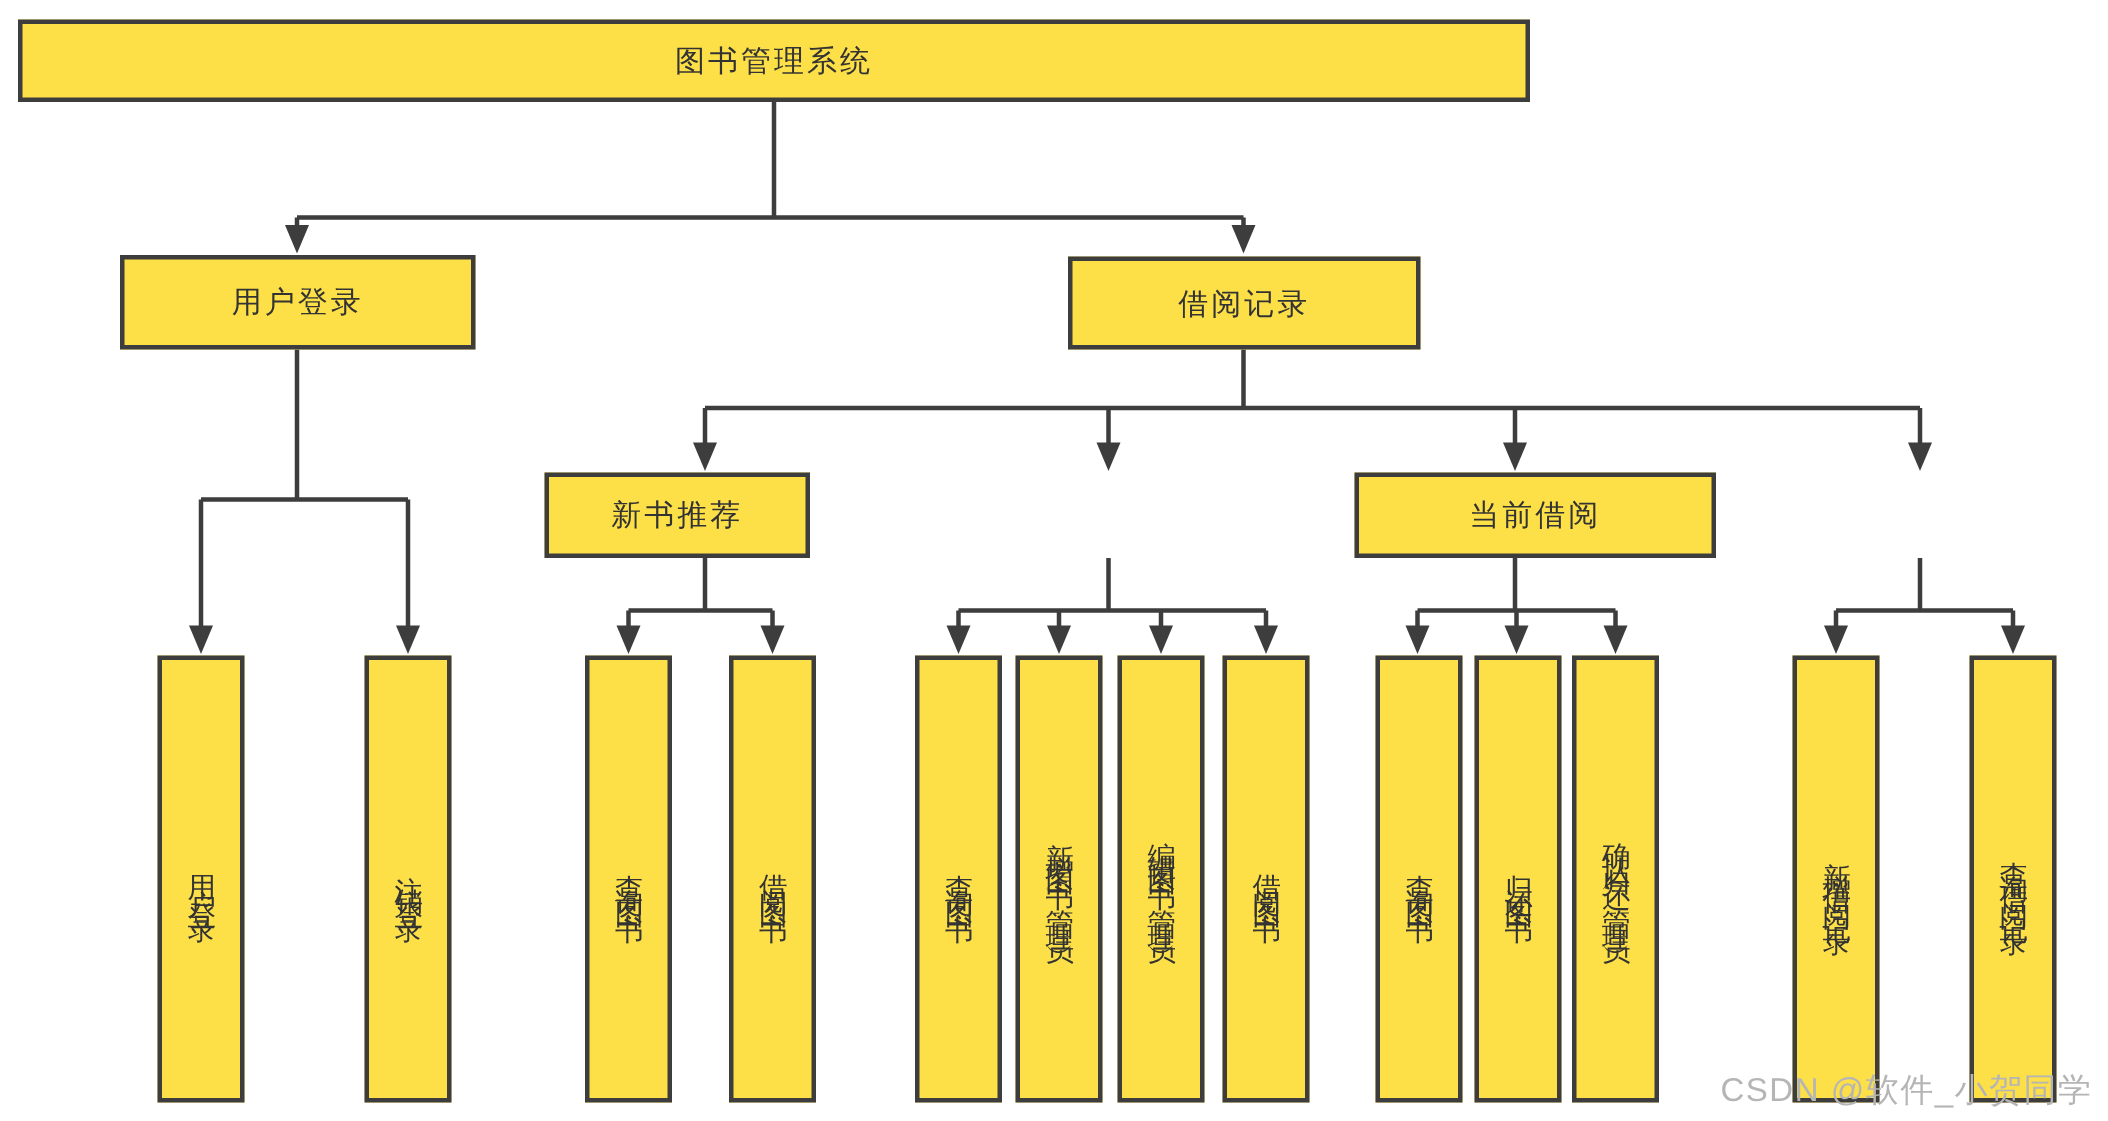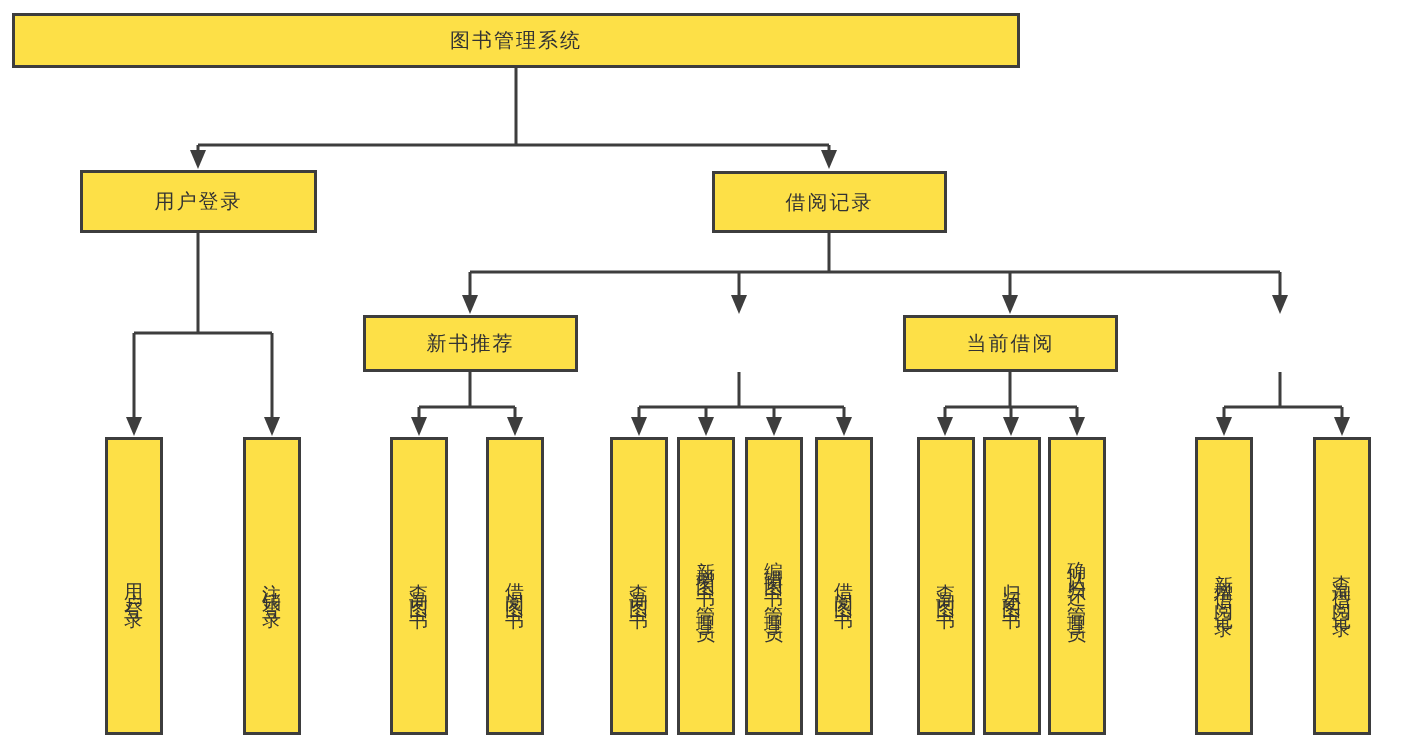--- a/index.html
+++ b/index.html
@@ -91,24 +91,24 @@
     <span>图书管理系统</span>
   </div>
 
   <div class="box h" style="left:80px;top:170px;width:237px;height:63px">
     <span>用户登录</span>
   </div>
   <div class="box h" style="left:712px;top:171px;width:235px;height:62px">
     <span>借阅记录</span>
   </div>
 
-  <div class="box h" style="left:363px;top:315px;width:215px;height:57px">
+  <div class="box h" style="left:363px;top:315px;width:177px;height:57px">
     <span>新书推荐</span>
   </div>
-  <div class="box h" style="left:903px;top:315px;width:215px;height:57px">
+  <div class="box h" style="left:903px;top:315px;width:241px;height:57px">
     <span>当前借阅</span>
   </div>
 
   <div class="box v" style="left:105px;top:437px;width:58px;height:298px">
     <span>用户登录</span>
   </div>
   <div class="box v" style="left:243px;top:437px;width:58px;height:298px">
     <span>注销登录</span>
   </div>
 
@@ -142,14 +142,15 @@
     <span>确认归还（管理员）</span>
   </div>
 
   <div class="box v" style="left:1195px;top:437px;width:58px;height:298px">
     <span>新增借阅记录</span>
   </div>
   <div class="box v" style="left:1313px;top:437px;width:58px;height:298px">
     <span>查询借阅记录</span>
   </div>
 
+  <div class="watermark">CSDN @软件_小贺同学</div>
 
 </div>
 
 </body></html>

